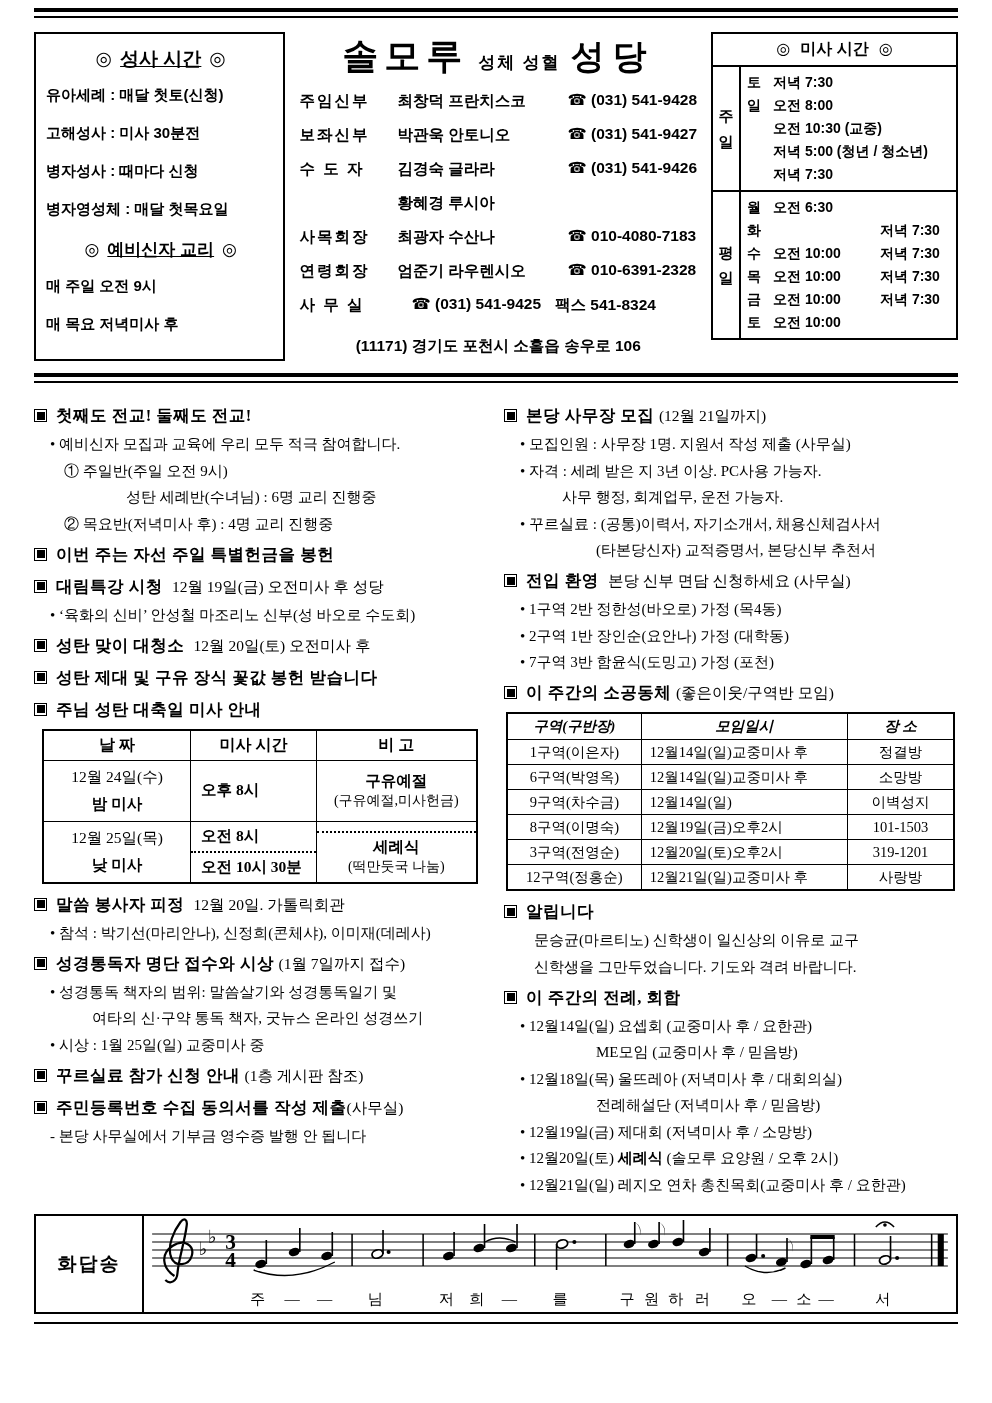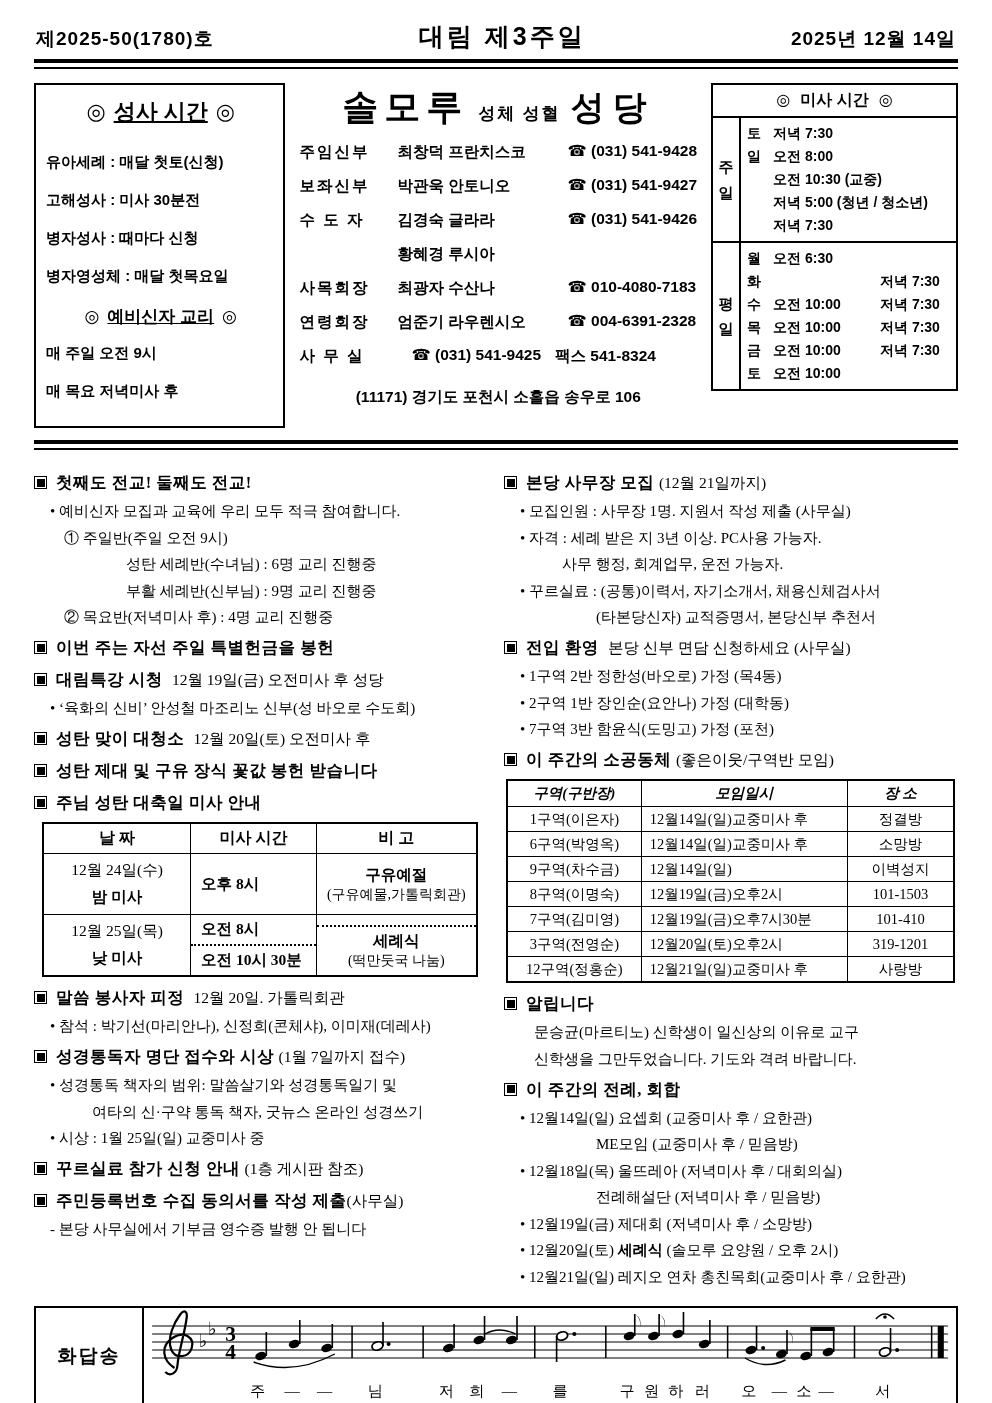--- a/index.html
+++ b/index.html
@@ -6,21 +6,21 @@
   body{width:992px;height:1403px;overflow:hidden;font-family:"Liberation Serif","DejaVu Serif",serif;}
   .page{padding:8px 34px 0 34px;}
   
   .masthead{display:flex;justify-content:space-between;align-items:baseline;font-family:"Liberation Sans","DejaVu Sans",sans-serif;font-weight:bold;padding:12px 2px 6px 2px;}
   .mh-issue,.mh-date{font-size:19px;letter-spacing:1px;}
   .mh-title{font-size:25px;letter-spacing:3px;}
   .rule-double{height:4px;border-top:4px solid #000;border-bottom:2px solid #000;}
   
   .info-row{display:flex;gap:8px;margin-top:14px;min-height:276px;}
   .sac-box{width:238px;border:2px solid #000;padding:10px 8px 6px 10px;font-family:"Liberation Sans","DejaVu Sans",sans-serif;font-weight:bold;font-size:15px;}
-  .sac-title{text-align:center;font-size:22px;margin:2px 0 26px 0;}
+  .sac-title{text-align:center;font-size:19px;margin:2px 0 14px 0;}
   .sac-title .ul{text-decoration:underline;margin:0 8px;}
   .sac-line{margin:0 0 19px 0;white-space:nowrap;}
   .sac-sub{text-align:center;font-size:17px;margin:4px 0 16px 0;}
   .sac-sub .ul{text-decoration:underline;margin:0 8px;}
   
   .center-col{flex:1;padding:0 6px;font-family:"Liberation Sans","DejaVu Sans",sans-serif;}
   .parish-title{text-align:center;white-space:nowrap;margin:0 0 10px 0;font-family:"Liberation Serif","DejaVu Serif",serif;font-weight:bold;}
   .pt-main{font-size:36px;letter-spacing:6px;}
   .pt-mid{font-size:17px;letter-spacing:2px;margin:0 6px;}
   .pt-tail{font-size:34px;letter-spacing:8px;}
@@ -75,25 +75,20 @@
   .hymn-label{width:106px;border-right:2px solid #000;display:flex;align-items:center;justify-content:center;font-family:"Liberation Sans","DejaVu Sans",sans-serif;font-weight:bold;font-size:19px;letter-spacing:2px;}
   .hymn-staff{flex:1;}
   .bottom-rule{border-top:2px solid #000;margin-top:8px;}
   svg text{font-family:"Liberation Serif","DejaVu Serif",serif;}
 </style>
 </head>
 <body>
 
 <div class="page">
 
-  <div class="masthead">
-    <span class="mh-issue">제2025-50(1780)호</span>
-    <span class="mh-title">대림 제3주일</span>
-    <span class="mh-date">2025년 12월 14일</span>
-  </div>
   <div class="rule-double"></div>
 
   <div class="info-row">
 
     <div class="sac-box">
       <div class="sac-title">
         <span>◎</span><span class="ul">성사 시간</span><span>◎</span>
       </div>
       <div class="sac-line">유아세례 : 매달 첫토(신청)</div>
       <div class="sac-line">고해성사 : 미사 30분전</div>
@@ -134,21 +129,21 @@
             <span class="st-phone"></span>
           </div>
         <div class="staff-row">
             <span class="st-role">사목회장</span>
             <span class="st-name">최광자 수산나</span>
             <span class="st-phone">☎ 010-4080-7183</span>
           </div>
         <div class="staff-row">
             <span class="st-role">연령회장</span>
             <span class="st-name">엄준기 라우렌시오</span>
-            <span class="st-phone">☎ 004-6391-2328</span>
+            <span class="st-phone">☎ 010-6391-2328</span>
           </div>
       </div>
       <div class="office-row">
         <span class="st-role">사 무 실</span>
         <span>☎ (031) 541-9425</span>
         <span>팩스 541-8324</span>
       </div>
       <div class="addr">(11171) 경기도 포천시 소흘읍 송우로 106</div>
     </div>
 
@@ -225,21 +220,20 @@
 
   <div class="rule-double" style="margin-top:12px;"></div>
 
   <div class="body-row">
 
     <div class="col">
       <div class="sec-head"><span class="bullet"></span><span>첫째도 전교! 둘째도 전교!</span></div>
       <div class="line">• 예비신자 모집과 교육에 우리 모두 적극 참여합니다.</div>
       <div class="line ind1">① 주일반(주일 오전 9시)</div>
       <div class="line ind3">성탄 세례반(수녀님) : 6명 교리 진행중</div>
-      <div class="line ind3">부활 세례반(신부님) : 9명 교리 진행중</div>
       <div class="line ind1">② 목요반(저녁미사 후) : 4명 교리 진행중</div>
 
       <div class="sec-head"><span class="bullet"></span><span>이번 주는 자선 주일 특별헌금을 봉헌</span></div>
 
       <div class="sec-head"><span class="bullet"></span><span>대림특강 시청</span>&nbsp;&nbsp;<span class="sec-rest">12월 19일(금) 오전미사 후 성당</span></div>
       <div class="line">• ‘육화의 신비’ 안성철 마조리노 신부(성 바오로 수도회)</div>
 
       <div class="sec-head"><span class="bullet"></span><span>성탄 맞이 대청소</span>&nbsp;&nbsp;<span class="sec-rest">12월 20일(토) 오전미사 후</span></div>
 
       <div class="sec-head"><span class="bullet"></span><span>성탄 제대 및 구유 장식 꽃값 봉헌 받습니다</span></div>
@@ -254,21 +248,21 @@
           <th style="width:37%">비 고</th>
         </tr>
         <tr>
           <td class="cell-2line">
                 <div>12월 24일(수)</div>
                 <div style="font-weight:bold">밤 미사</div>
               </td>
           <td style="text-align:left;padding-left:10px;font-weight:bold">오후 8시</td>
           <td>
                 <div class="note-title">구유예절</div>
-                <div class="note-sub">(구유예물,가톨릭회관)</div>
+                <div class="note-sub">(구유예절,미사헌금)</div>
               </td>
         </tr>
         <tr>
           <td class="cell-2line">
                 <div>12월 25일(목)</div>
                 <div style="font-weight:bold">낮 미사</div>
               </td>
           <td class="split-cell">
             <div class="top" style="text-align:left;padding-left:10px;font-weight:bold">오전  8시</div>
             <div class="bot" style="text-align:left;padding-left:10px;font-weight:bold">오전 10시 30분</div>
@@ -329,25 +323,20 @@
             </tr>
         <tr>
               <td>9구역(차수금)</td>
               <td style="text-align:left;padding-left:8px">12월14일(일)</td>
               <td>이벽성지</td>
             </tr>
         <tr>
               <td>8구역(이명숙)</td>
               <td style="text-align:left;padding-left:8px">12월19일(금)오후2시</td>
               <td>101-1503</td>
-            </tr>
-        <tr>
-              <td>7구역(김미영)</td>
-              <td style="text-align:left;padding-left:8px">12월19일(금)오후7시30분</td>
-              <td>101-410</td>
             </tr>
         <tr>
               <td>3구역(전영순)</td>
               <td style="text-align:left;padding-left:8px">12월20일(토)오후2시</td>
               <td>319-1201</td>
             </tr>
         <tr>
               <td>12구역(정홍순)</td>
               <td style="text-align:left;padding-left:8px">12월21일(일)교중미사 후</td>
               <td>사랑방</td>

